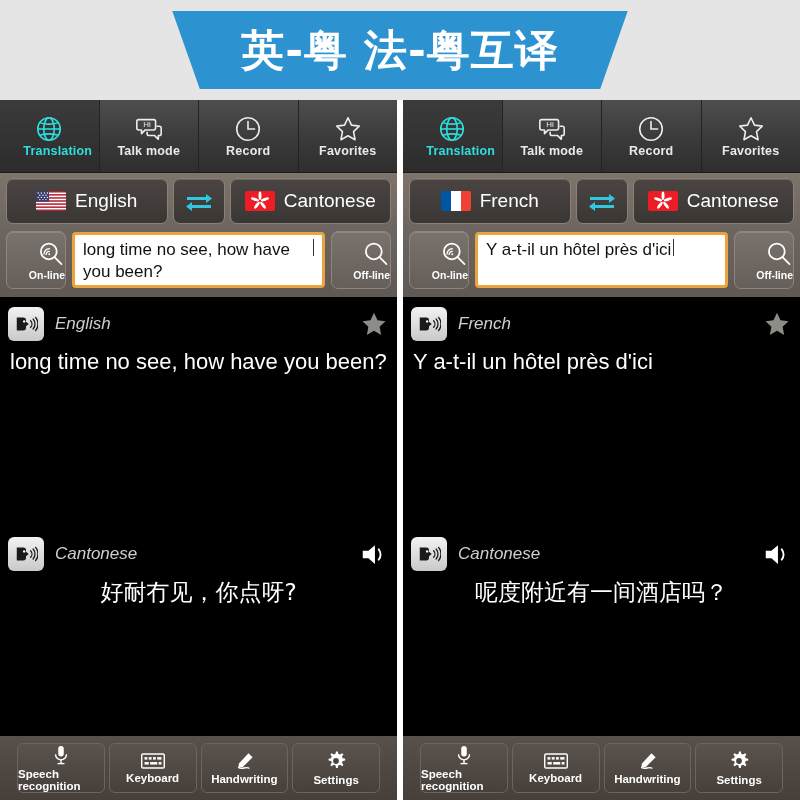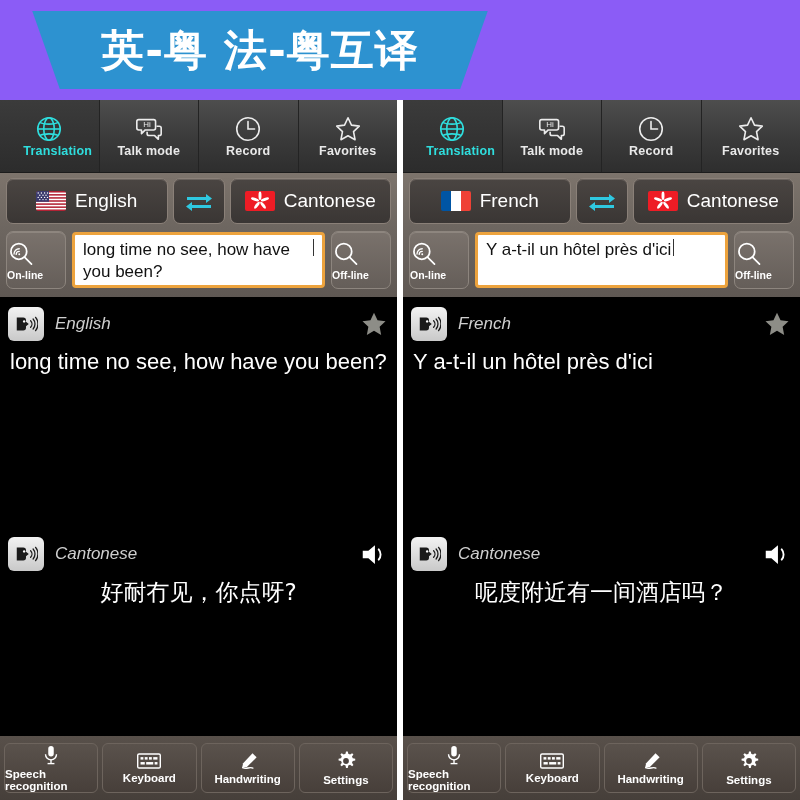--- a/index.html
+++ b/index.html
@@ -5,21 +5,21 @@
   html,body{margin:0;padding:0;}
   body{
     width:800px;height:800px;overflow:hidden;background:#ffffff;
     font-family:"Liberation Sans","DejaVu Sans",sans-serif;
   }
   .page{position:relative;width:800px;height:800px;}
 
   
   .banner{
     position:absolute;left:0;top:0;width:800px;height:100px;
-    background:#8b5cf6;display:flex;align-items:center;justify-content:flex-start;
+    background:#e5e5e5;display:flex;align-items:center;justify-content:center;
   }
   .banner-shape{
     width:520px;height:78px;background:#2d92d0;
     clip-path:polygon(6.2% 0%, 93.8% 0%, 88.5% 100%, 11.5% 100%);
     display:flex;align-items:center;justify-content:center;
   }
   .banner-text{
     color:#ffffff;font-size:43px;font-weight:bold;letter-spacing:1px;
     white-space:nowrap;line-height:1;
     font-family:"DejaVu Sans","Liberation Sans",sans-serif;
@@ -70,21 +70,21 @@
 
   
   .inputrow{
     height:62px;display:flex;align-items:center;gap:6px;padding:0 6px 6px 6px;
     background:linear-gradient(180deg,#6d6660 0%,#5f5853 100%);
   }
   .side-btn{
     width:58px;height:56px;border-radius:7px;
     background:linear-gradient(180deg,#7a726c 0%,#655e59 100%);
     border:1px solid #8d857e;box-shadow:inset 0 1px 0 #8e867f;
-    display:flex;flex-direction:column;align-items:flex-start;justify-content:center;gap:1px;
+    display:flex;flex-direction:column;align-items:flex-end;justify-content:center;gap:1px;
   }
   .side-btn .side-label{color:#ffffff;font-size:10.5px;font-weight:bold;}
   .text-field{
     flex:1;height:56px;background:#ffffff;border:3px solid #eda33d;border-radius:4px;
     padding:4px 8px;box-sizing:border-box;display:flex;align-items:flex-start;
   }
   .field-text{
     font-size:17px;color:#111;line-height:22px;word-break:break-word;
   }
   .caret{display:inline-block;width:1px;height:17px;background:#333;vertical-align:-3px;margin-left:2px;}
@@ -100,21 +100,21 @@
   }
   .res-lang{font-style:italic;font-size:17px;color:#cfcfcf;flex:1;}
   .res-text{color:#ffffff;font-size:22px;line-height:30px;padding:6px 2px 0 2px;}
   .res-text.cjk{font-family:"DejaVu Sans","Liberation Sans",sans-serif;font-size:23px;text-align:center;}
   .star{width:30px;height:29px;flex:none;}
   .soundbtn{width:30px;height:27px;flex:none;}
   .spacer-cantonese{height:150px;}
 
   
   .bottombar{
-    height:56px;display:flex;align-items:center;gap:4px;padding:4px 4px;
+    height:56px;display:flex;align-items:center;gap:4px;padding:4px 17px;
     background:linear-gradient(180deg,#58504a 0%,#463f3a 100%);
   }
   .bot-btn{
     flex:1;height:48px;border-radius:6px;
     background:linear-gradient(180deg,#5a524c 0%,#473f3a 100%);
     border:1px solid #6d645d;
     display:flex;flex-direction:column;align-items:center;justify-content:center;gap:2px;
   }
   .bot-label{color:#ffffff;font-size:11.5px;font-weight:bold;}
 </style>

